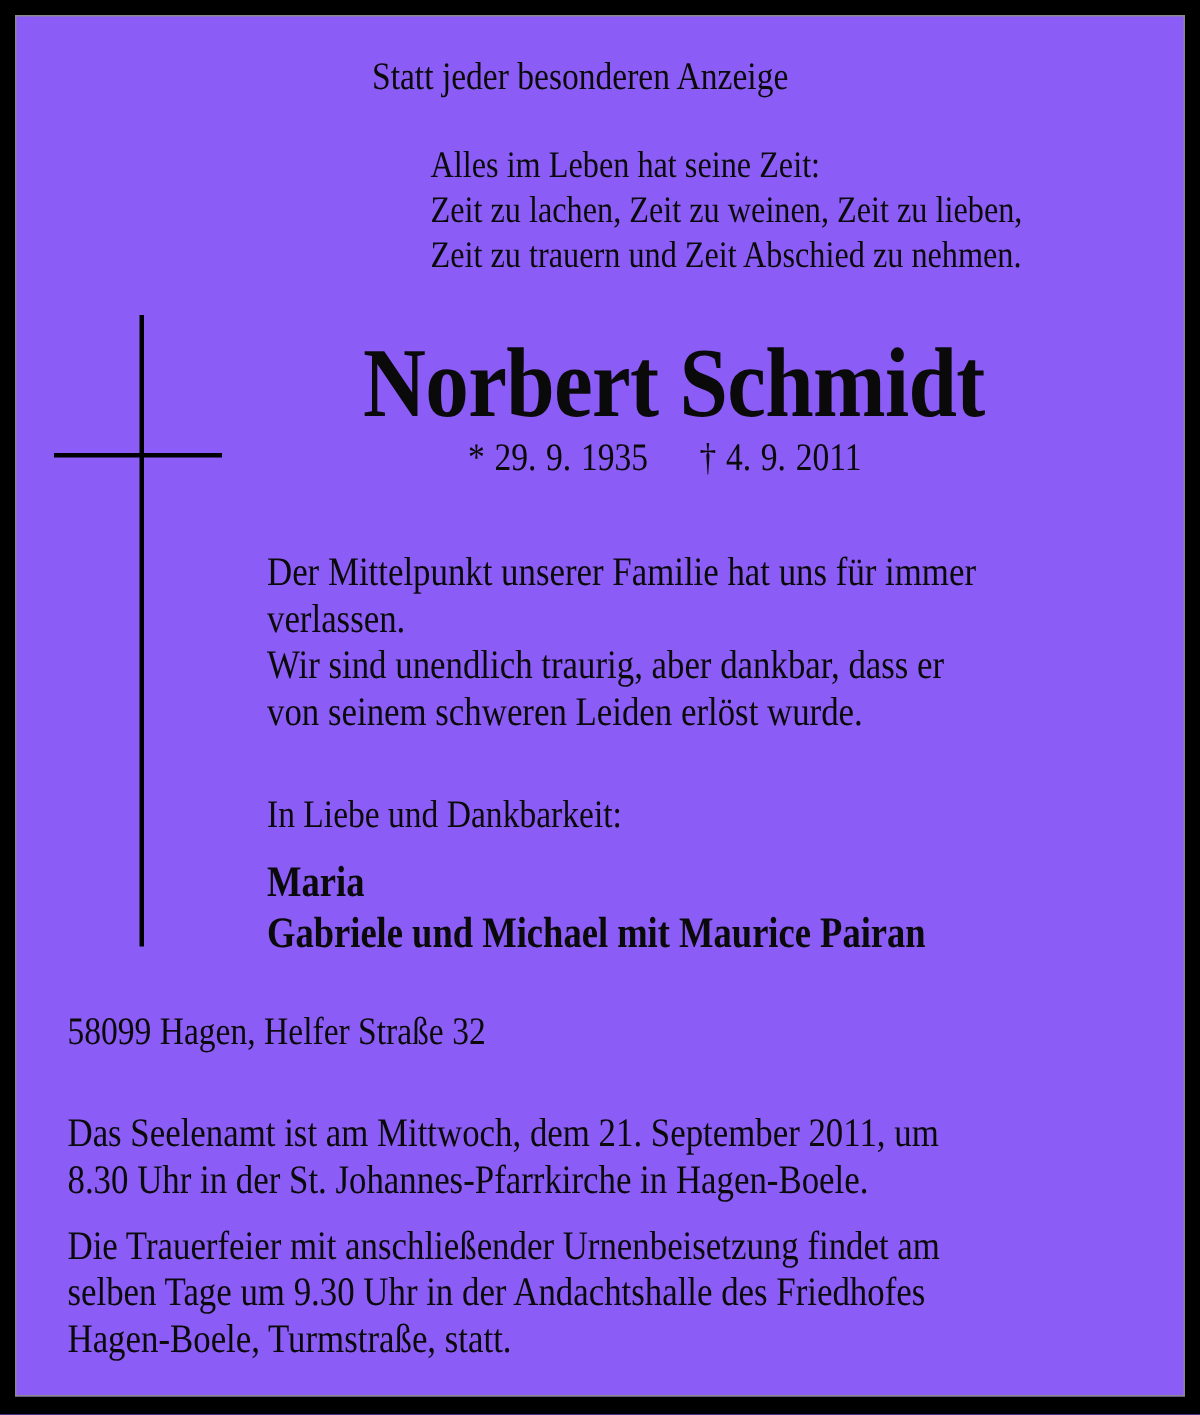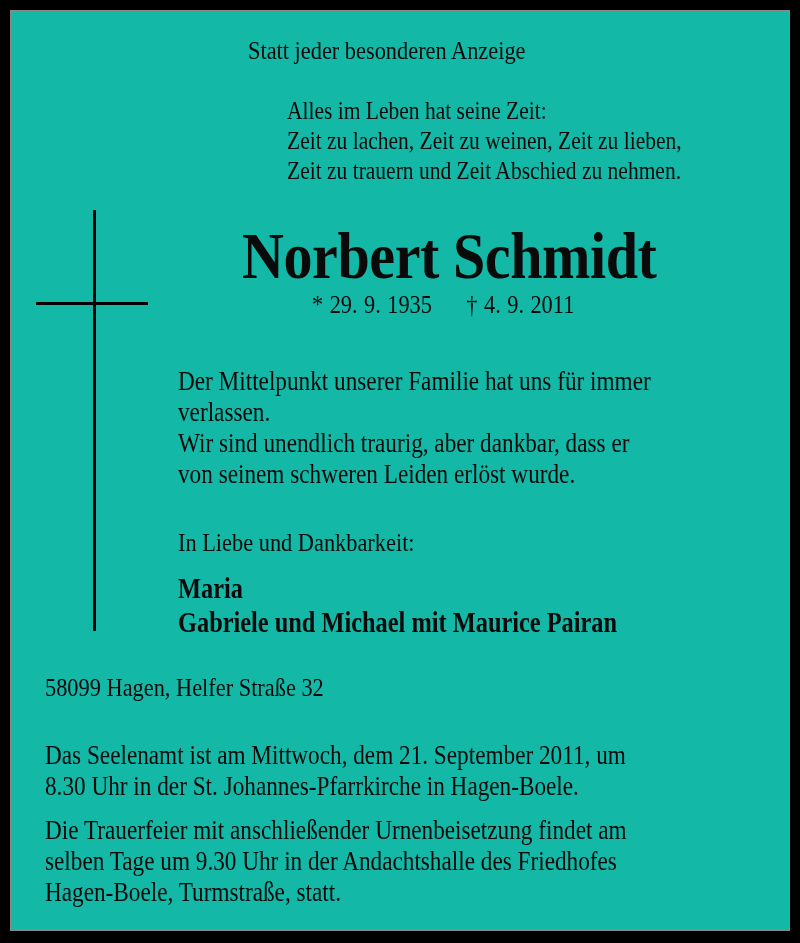--- a/index.html
+++ b/index.html
@@ -8,21 +8,21 @@
       background: #000000;
       position: relative;
       overflow: hidden;
       font-family: "Liberation Serif", "DejaVu Serif", serif;
       color: #0a0a0a;
     }
     .card {
       position: absolute;
       left: 10px; top: 10px;
       width: 780px; height: 921px;
-      background: #14b8a6;
+      background: #8b5cf6;
       box-shadow: inset 0 0 0 1px #8a8a8a;
     }
     .t {
       position: absolute;
       white-space: nowrap;
       transform-origin: 0 0;
       transform: scaleX(0.86);
       line-height: 1;
     }
     .heading-top { left: 238px; top: 28px; font-size: 26px; }

